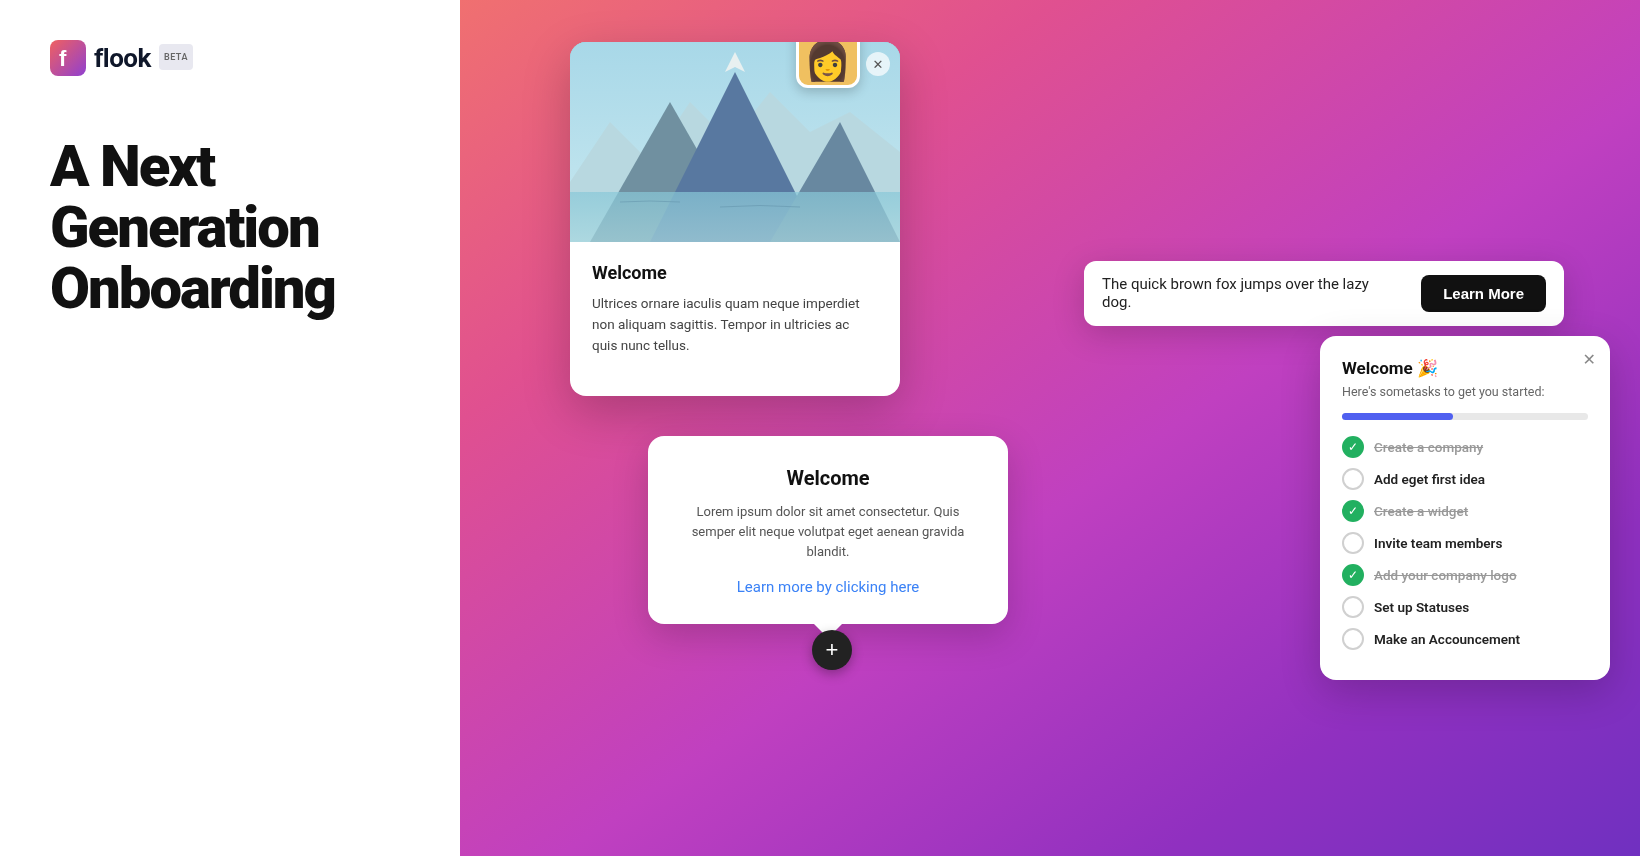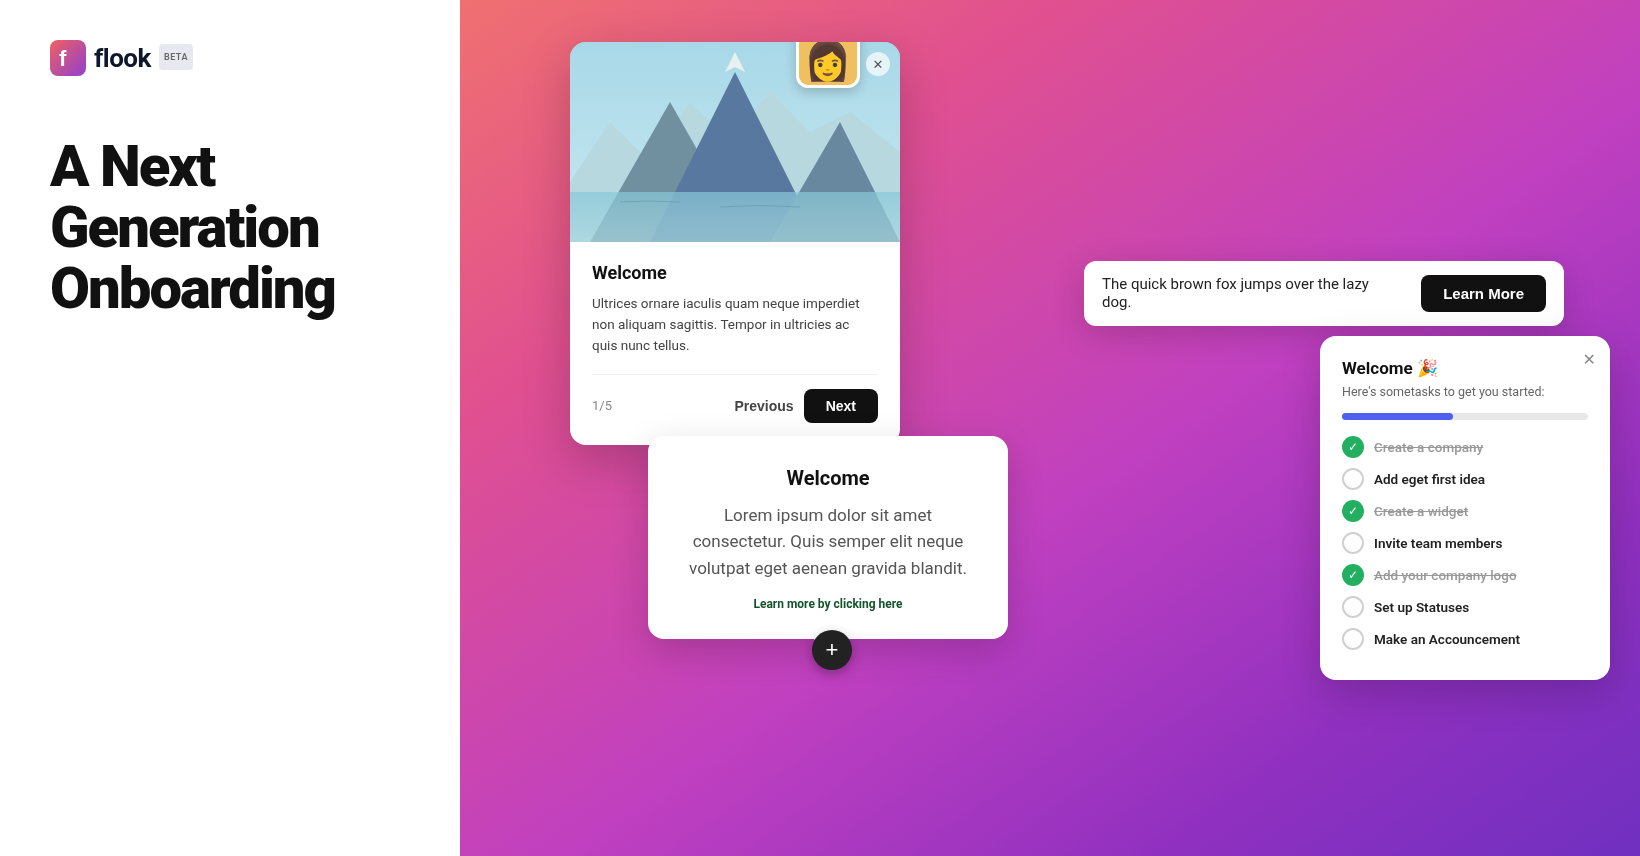--- a/index.html
+++ b/index.html
@@ -250,30 +250,30 @@
     }
 
     .bubble-title {
       font-size: 20px;
       font-weight: 700;
       color: #111;
       margin-bottom: 12px;
     }
 
     .bubble-text {
-      font-size: 17px;
+      font-size: 13px;
       color: #555;
       line-height: 1.55;
       margin-bottom: 16px;
     }
 
     .bubble-link {
-      font-size: 12px;
-      color: #14532d;
-      font-weight: 700;
+      font-size: 15px;
+      color: #3b82f6;
+      font-weight: 400;
       cursor: pointer;
     }
 
     .plus-btn {
       position: absolute;
       top: 630px;
       left: 352px;
       width: 40px;
       height: 40px;
       background: #222;
@@ -447,27 +447,20 @@
       <div class="avatar-bubble">
         <span class="avatar-person">👩</span>
       </div>
 
       <button class="close-btn-modal">✕</button>
     </div>
 
     <div class="modal-body">
       <div class="modal-title">Welcome</div>
       <div class="modal-text">Ultrices ornare iaculis quam neque imperdiet non aliquam sagittis. Tempor in ultricies ac quis nunc tellus.</div>
-      <div class="modal-footer">
-        <span class="step-indicator">1/5</span>
-        <div style="display:flex;gap:10px;align-items:center;">
-          <button class="prev-btn">Previous</button>
-          <button class="next-btn">Next</button>
-        </div>
-      </div>
     </div>
   </div>
 
   <div class="bubble-card">
     <div class="bubble-title">Welcome</div>
     <div class="bubble-text">Lorem ipsum dolor sit amet consectetur. Quis semper elit neque volutpat eget aenean gravida blandit.</div>
     <div class="bubble-link">Learn more by clicking here</div>
   </div>
 
   <button class="plus-btn">+</button>

